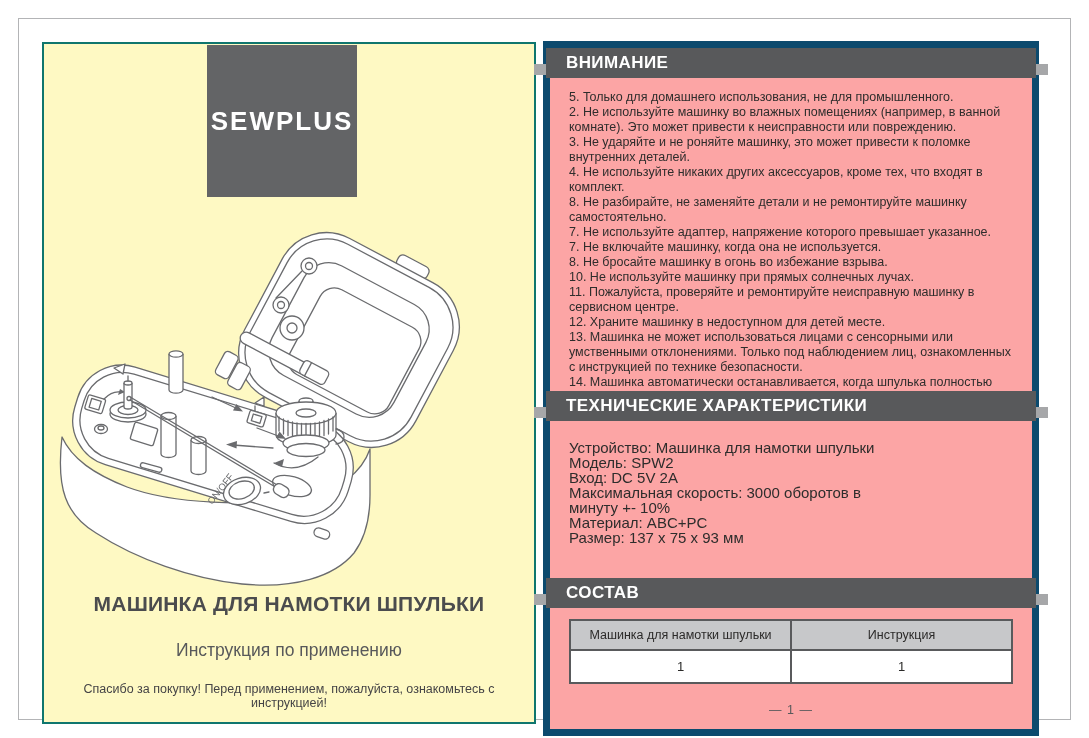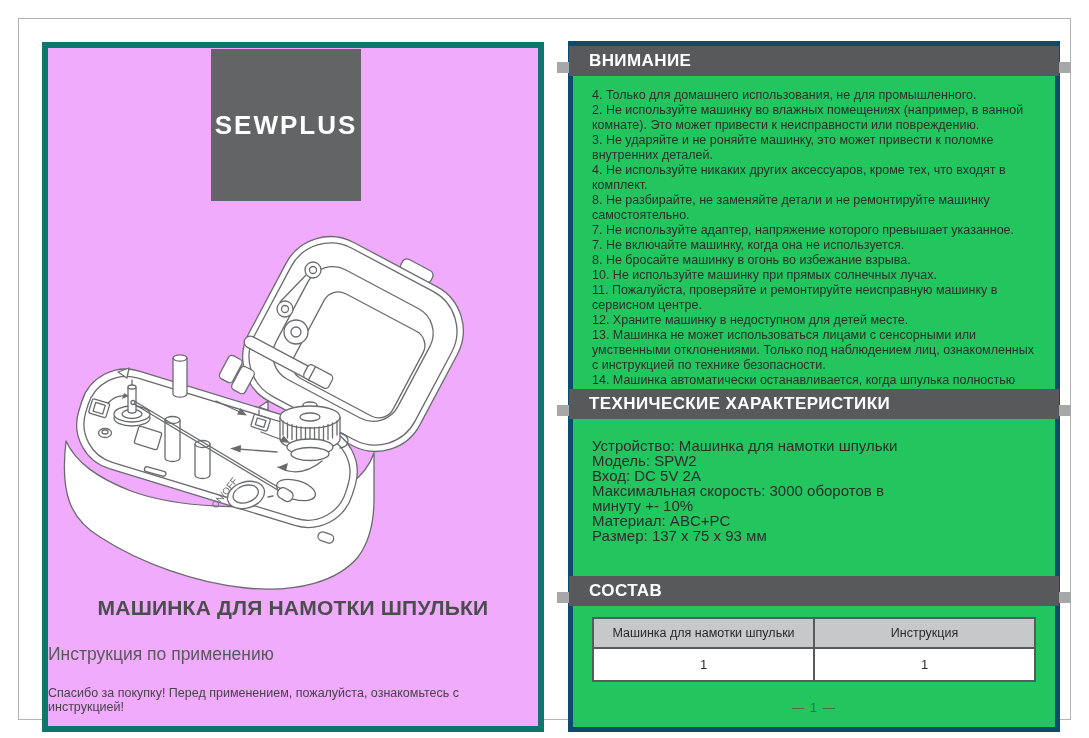--- a/index.html
+++ b/index.html
@@ -2,34 +2,34 @@
 <html><head>
 <meta charset="utf-8">
 <style>
   html,body{margin:0;padding:0;background:#ffffff;}
   .page{position:relative;width:1089px;height:738px;background:#fff;
         font-family:"Liberation Sans",sans-serif;color:#2e2d2c;overflow:hidden;}
   .outer-frame{position:absolute;left:18px;top:18px;width:1051px;height:700px;
         border:1px solid #b3b4b6;}
   
   .left-box{position:absolute;left:42px;top:42px;width:490px;height:678px;
-        border:6px solid #0f766e;background:#f0abfc;text-decoration:underline;}
+        border:2px solid #0f766e;background:#fef9c3;text-decoration:underline;}
   .logo-box{position:absolute;left:163px;top:1px;width:150px;height:152px;
         background:#636466;display:flex;align-items:center;justify-content:center;}
   .logo-text{color:#fff;font-weight:bold;font-size:26px;letter-spacing:2px;}
   .illustration{position:absolute;left:8px;top:153px;width:470px;height:395px;}
   .product-title{position:absolute;left:0;top:548px;width:100%;text-align:center;
         font-size:21px;font-weight:bold;color:#4b4c4e;letter-spacing:.2px;}
-  .product-subtitle{position:absolute;left:0;top:596px;width:100%;
+  .product-subtitle{position:absolute;left:0;top:596px;width:100%;text-align:center;
         font-size:17.5px;color:#58595b;}
-  .thanks-note{position:absolute;left:0;top:638px;width:100%;text-align:left;
+  .thanks-note{position:absolute;left:0;top:638px;width:100%;text-align:center;
         font-size:12.5px;color:#454446;}
   
-  .right-box{position:absolute;left:568px;top:41px;width:482px;height:681px;
-        border:5px solid #0c4a6e;background:#22c55e;}
+  .right-box{position:absolute;left:543px;top:41px;width:482px;height:681px;
+        border:7px solid #0c4a6e;background:#fca5a5;}
   .ribbon{position:absolute;left:-4px;width:490px;height:30px;}
   .ribbon .tab{position:absolute;width:14px;height:11px;bottom:3px;background:#a6a7a9;}
   .ribbon .tab-l{left:-12px;} .ribbon .tab-r{right:-12px;}
   .ribbon .bar{position:absolute;left:0;top:0;right:0;bottom:0;background:#58595b;
         color:#fff;font-weight:bold;font-size:17px;line-height:30px;
         padding-left:20px;letter-spacing:.4px;}
   .warning-list{position:absolute;left:19px;top:42px;width:450px;
         font-size:12.5px;line-height:15px;color:#2e2d2c;}
   .specs-list{position:absolute;left:19px;top:392px;width:450px;
         font-size:15px;line-height:15px;color:#2e2d2c;}
@@ -192,21 +192,21 @@
 
   <div class="right-box">
 
     <div class="ribbon" style="top:0px">
       <span class="tab tab-l"></span>
       <span class="tab tab-r"></span>
       <div class="bar">ВНИМАНИЕ</div>
     </div>
 
     <div class="warning-list">
-      <div>4. Только для домашнего использования, не для промышленного.</div>
+      <div>5. Только для домашнего использования, не для промышленного.</div>
       <div>2. Не используйте машинку во влажных помещениях (например, в ванной комнате). Это может привести к неисправности или повреждению.</div>
       <div>3. Не ударяйте и не роняйте машинку, это может привести к поломке внутренних деталей.</div>
       <div>4. Не используйте никаких других аксессуаров, кроме тех, что входят в комплект.</div>
       <div>8. Не разбирайте, не заменяйте детали и не ремонтируйте машинку самостоятельно.</div>
       <div>7. Не используйте адаптер, напряжение которого превышает указанное.</div>
       <div>7. Не включайте машинку, когда она не используется.</div>
       <div>8. Не бросайте машинку в огонь во избежание взрыва.</div>
       <div>10. Не используйте машинку при прямых солнечных лучах.</div>
       <div>11. Пожалуйста, проверяйте и ремонтируйте неисправную машинку в сервисном центре.</div>
       <div>12. Храните машинку в недоступном для детей месте.</div>

